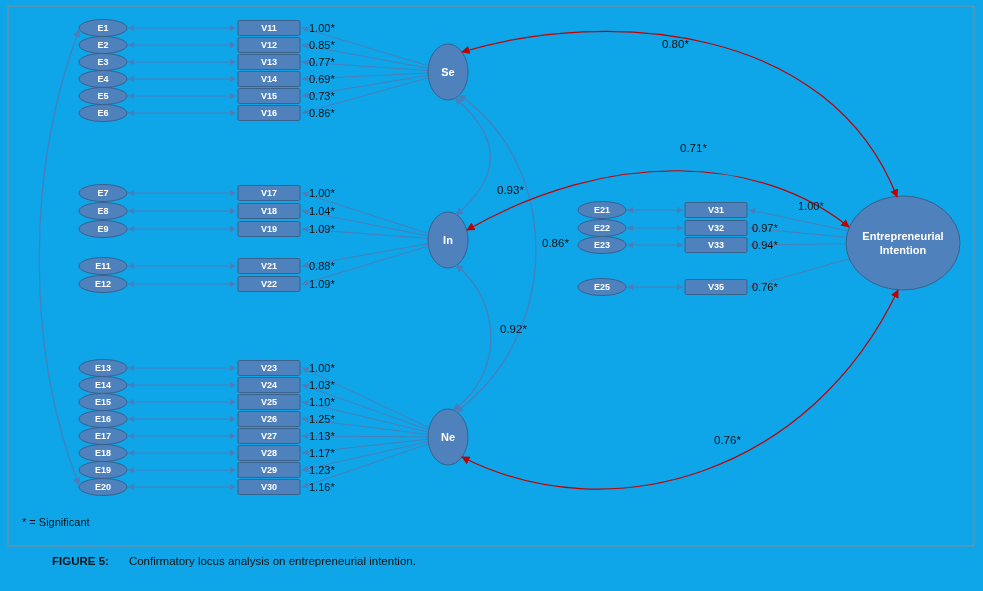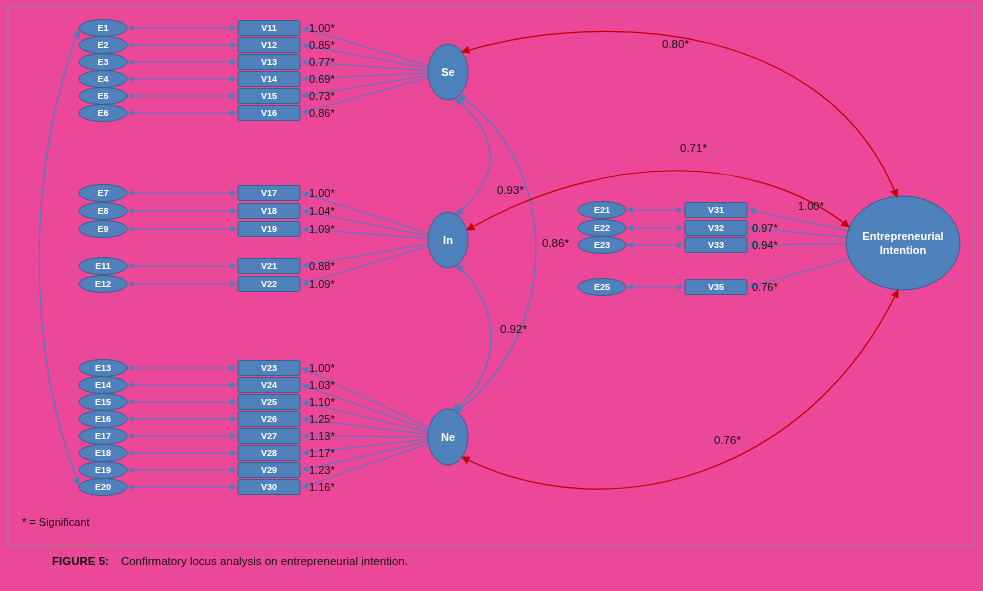--- a/index.html
+++ b/index.html
@@ -1,26 +1,26 @@
 <!DOCTYPE html>
 <html><head>
 <meta charset="utf-8">
 <style>
   html,body{margin:0;padding:0;background:#fff;}
   body{font-family:"Liberation Sans", sans-serif;}
-  .page{position:relative;width:983px;height:591px;background:#ec4899;overflow:hidden;}
+  .page{position:relative;width:983px;height:591px;background:#0ea5e9;overflow:hidden;}
   svg text{font-family:"Liberation Sans", sans-serif;}
   .shape-label{fill:#ffffff;font-size:9px;font-weight:bold;}
   .latent-label{fill:#ffffff;font-size:11px;font-weight:bold;}
   .loading{fill:#111111;font-size:11px;}
   .curve-label{fill:#111111;font-size:11.5px;}
   .note-label{fill:#111111;font-size:11px;}
   .footnote{margin:4px 0 2px 8px;font-size:10.5px;color:#222;}
   .caption{margin:3px 0 0 8px;font-size:11.5px;color:#111;}
-  .cap-label{font-weight:bold;margin-right:12px;padding-left:44px;}
+  .cap-label{font-weight:bold;margin-right:20px;padding-left:44px;}
 </style>
 </head>
 <body>
 
 <div class="page">
   <svg id="sem-svg" width="983" height="548" viewBox="0 0 983 548">
     <defs>
       <marker id="ab" viewBox="0 0 10 10" refX="9" refY="5" markerWidth="6.5" markerHeight="6.5" orient="auto">
         <path d="M0,0 L10,5 L0,10 z" fill="#4a7ebb"></path>
       </marker>

